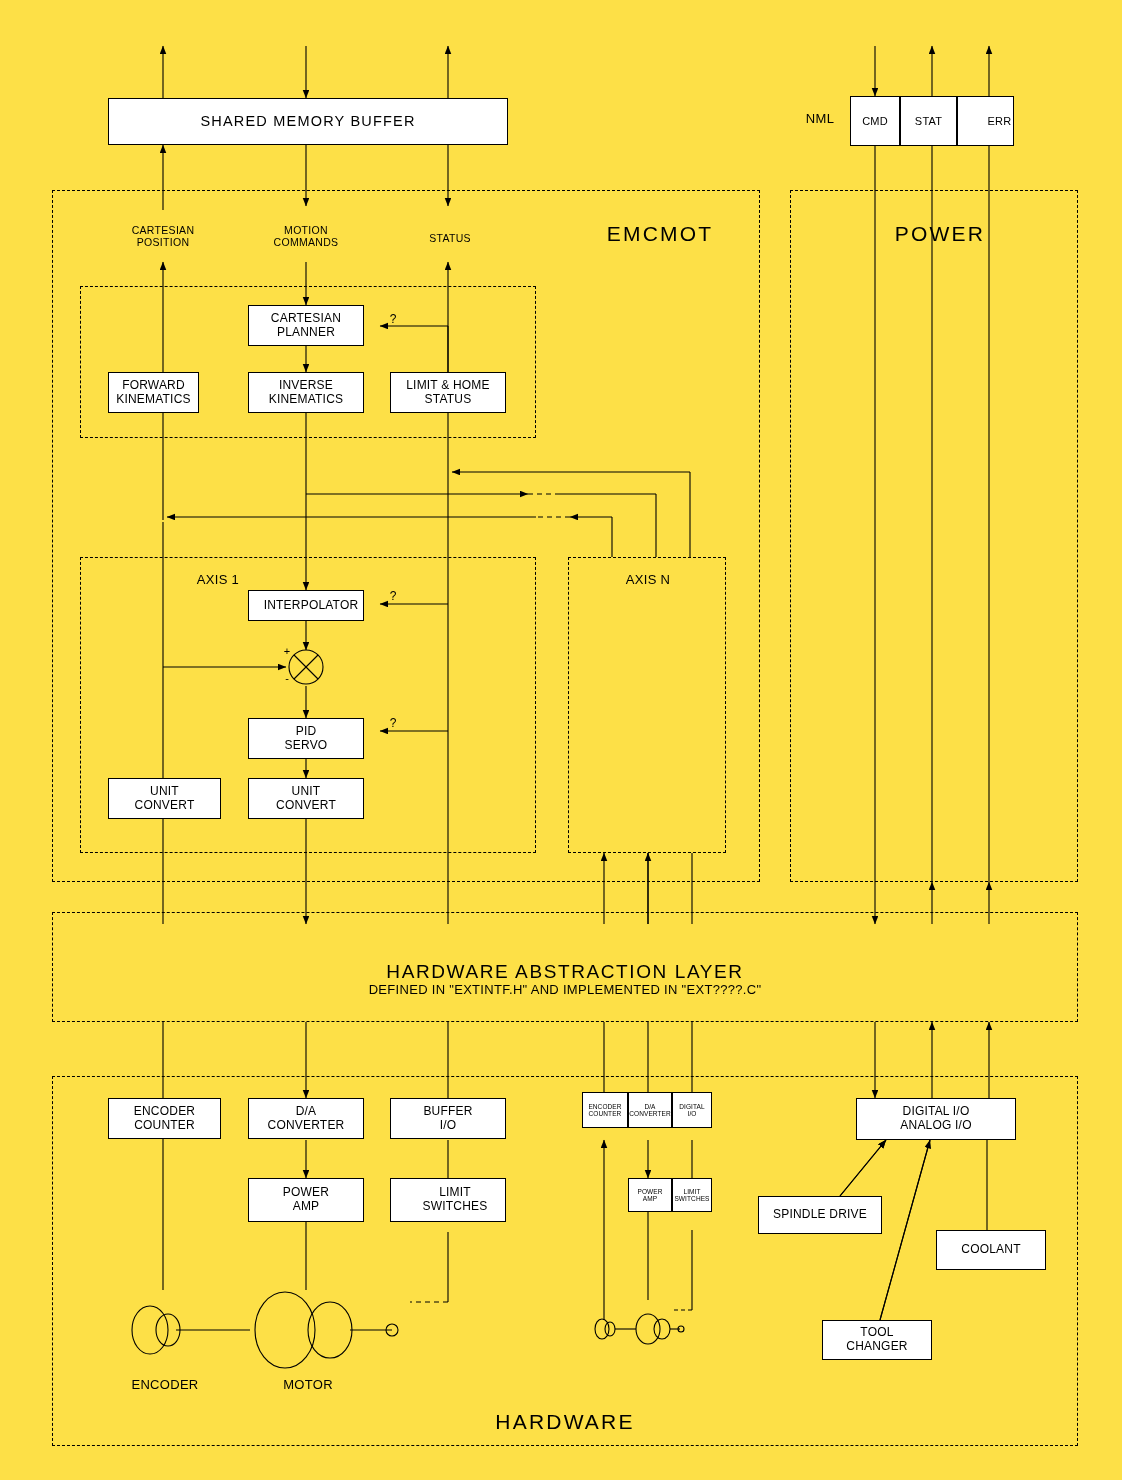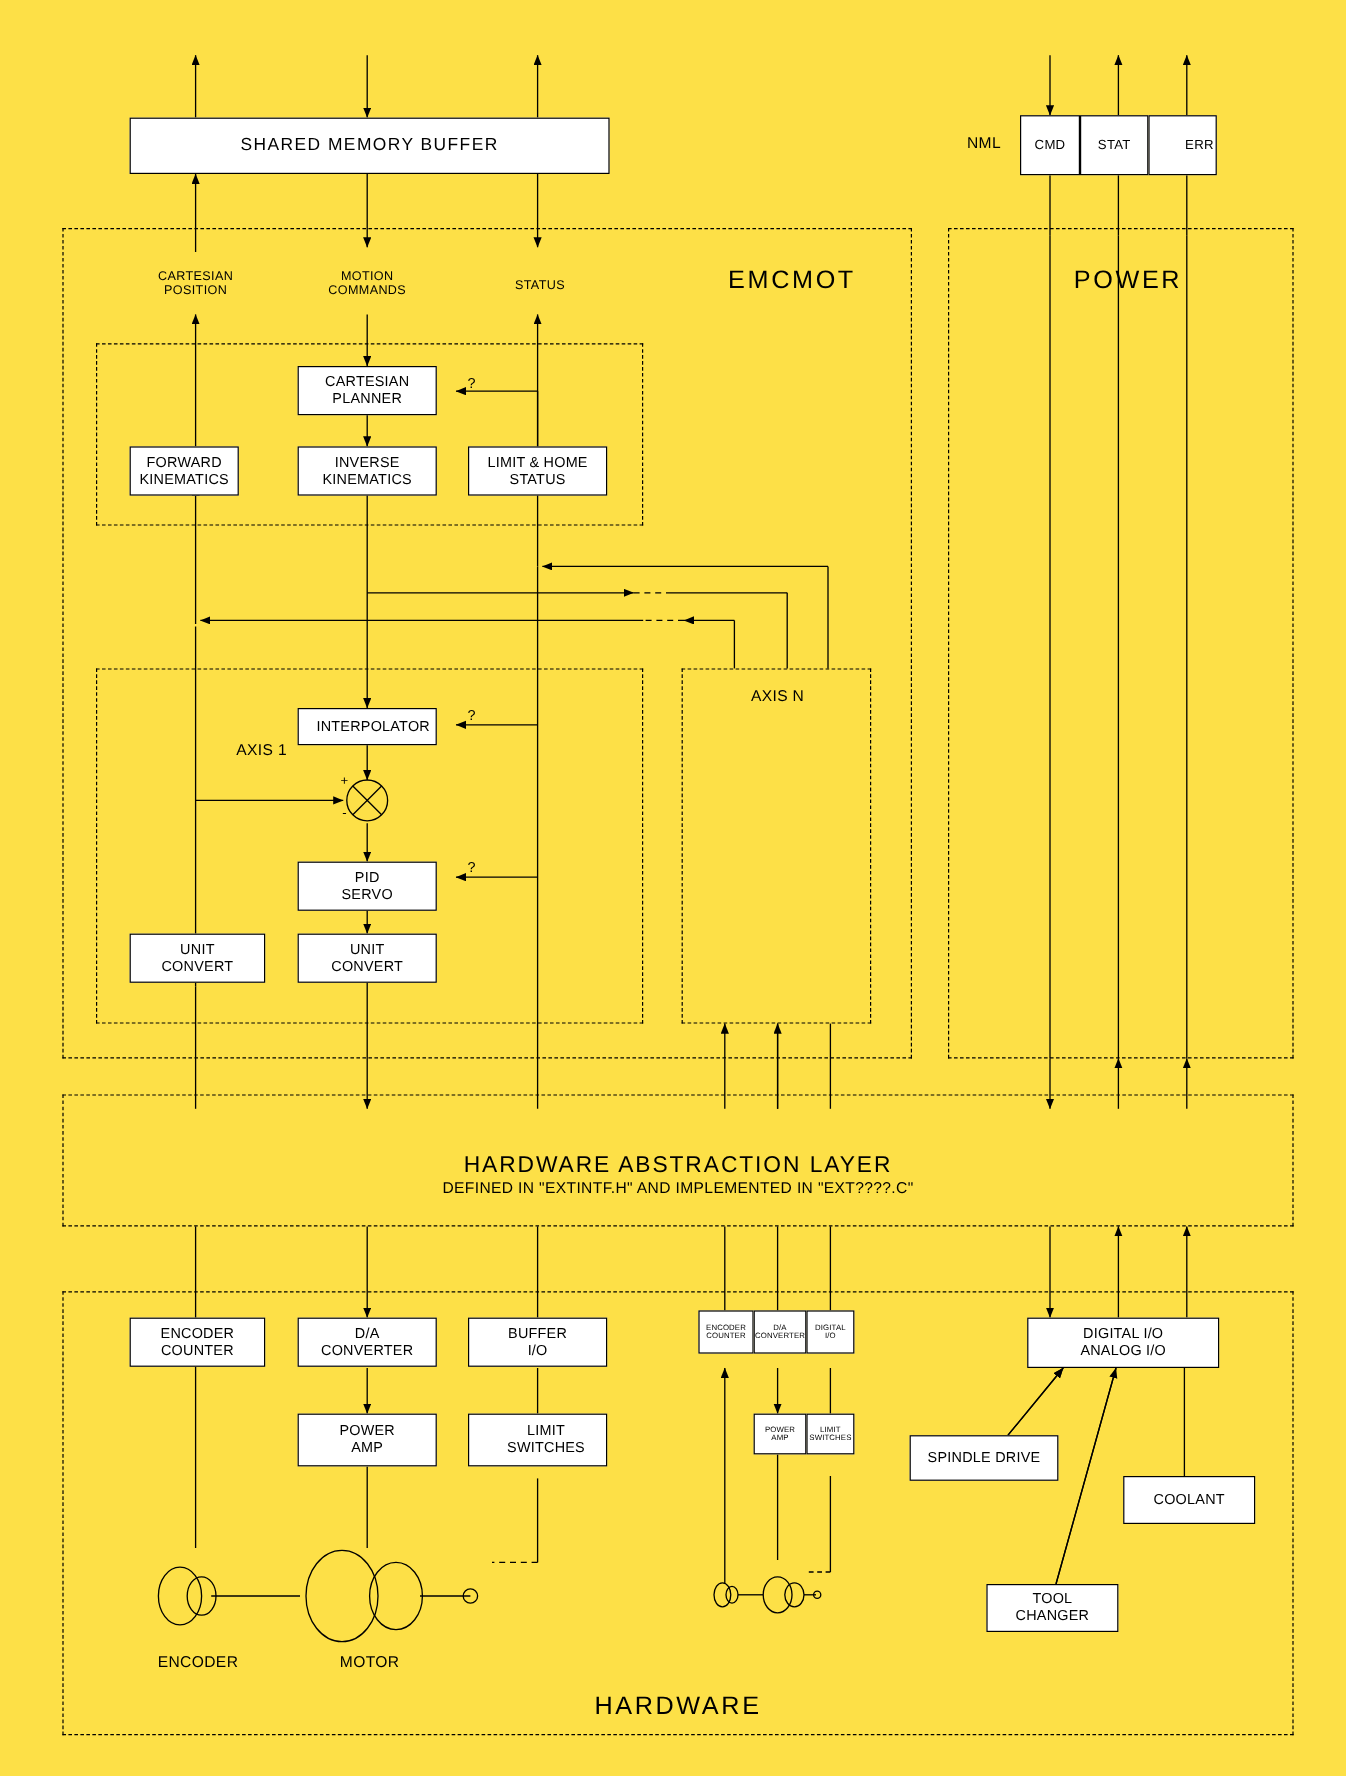--- a/index.html
+++ b/index.html
@@ -223,21 +223,21 @@
 
   <div class="box" style="left:248px; top:305px; width:116px; height:41px;">CARTESIAN
 PLANNER</div>
   <div class="box" style="left:108px; top:372px; width:91px; height:41px;">FORWARD
 KINEMATICS</div>
   <div class="box" style="left:248px; top:372px; width:116px; height:41px;">INVERSE
 KINEMATICS</div>
   <div class="box" style="left:390px; top:372px; width:116px; height:41px;">LIMIT &amp; HOME
 STATUS</div>
 
-  <div class="label lbl-md" style="left:178px; top:573px; width:80px;margin-top:45px;">AXIS 1</div>
+  <div class="label lbl-md" style="left:178px; top:573px; width:80px;">AXIS 1</div>
   <div class="label lbl-md" style="left:608px; top:573px; width:80px;">AXIS N</div>
 
   <div class="box" style="left:248px; top:590px; width:116px; height:31px;padding-left:10px;">INTERPOLATOR</div>
   <div class="box" style="left:248px; top:718px; width:116px; height:41px;">PID
 SERVO</div>
   <div class="box" style="left:108px; top:778px; width:113px; height:41px;">UNIT
 CONVERT</div>
   <div class="box" style="left:248px; top:778px; width:116px; height:41px;">UNIT
 CONVERT</div>
 

